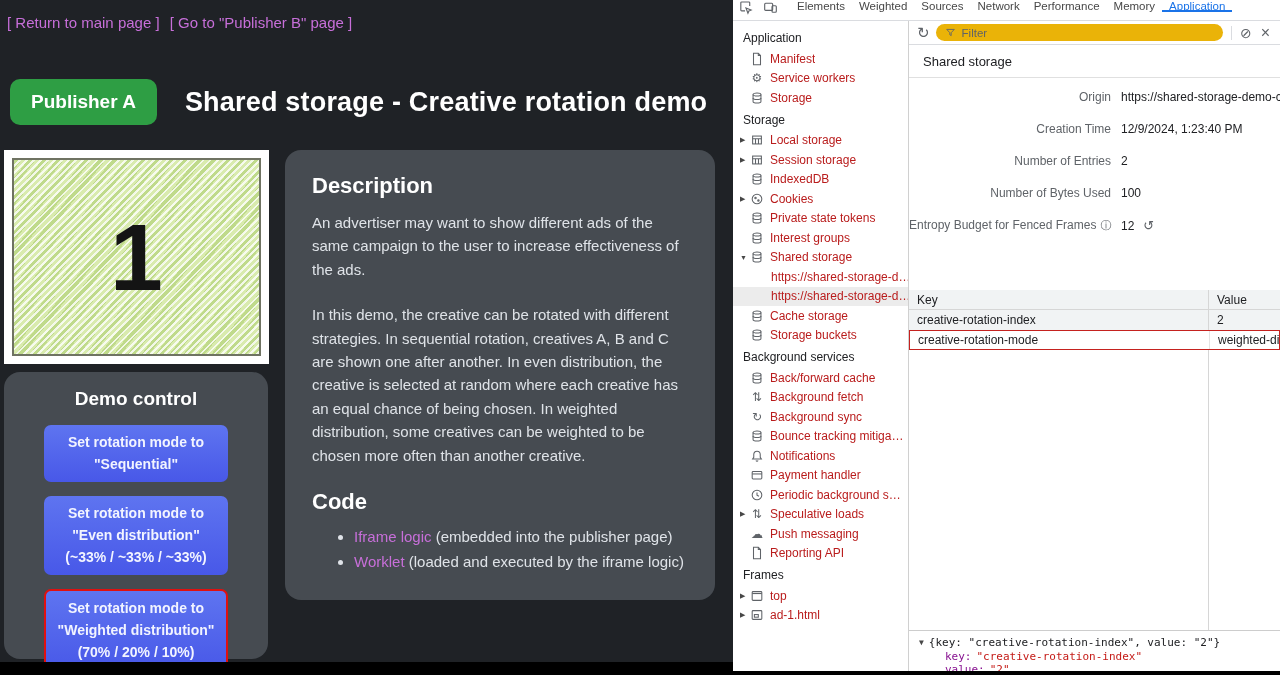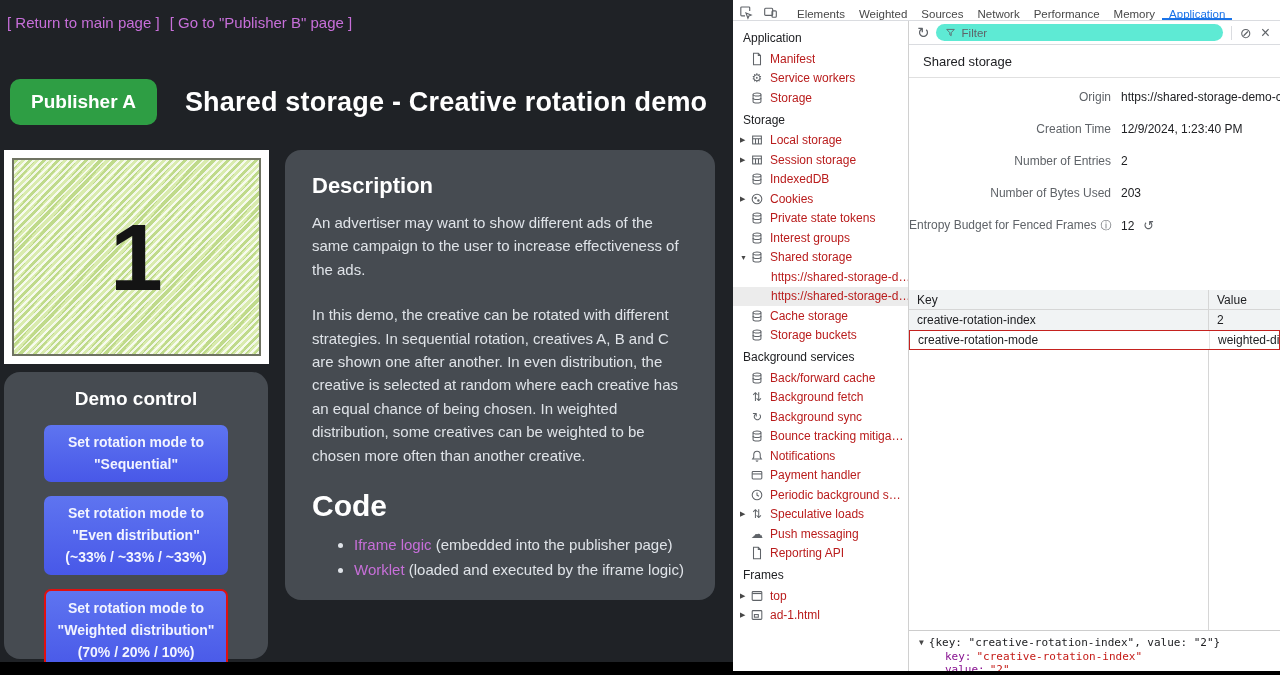--- a/index.html
+++ b/index.html
@@ -29,49 +29,49 @@
   .control-buttons { margin-top:15px; display:flex; flex-direction:column; align-items:center; gap:14px; }
   .ctl-btn { width:184px; border:none; border-radius:7px; cursor:pointer;
     background:linear-gradient(180deg,#5e74f0,#4858e8); color:#f2f4ff; font-family:inherit;
     font-weight:bold; font-size:14px; line-height:1.55; padding:7px 8px; }
   .ctl-btn.red-outline { border:2px solid #e01010; }
 
   .desc-card { position:absolute; left:285px; top:150px; width:430px; height:450px; background:#464b51; border-radius:16px; padding:23px 27px; }
   .desc-h { color:#fff; font-weight:bold; font-size:22px; margin-bottom:12px; }
   .desc-p { color:#dfe3e8; font-size:15px; line-height:1.56; margin-bottom:22px; }
   .desc-p:last-of-type { margin-bottom:0; }
-  .code-h { color:#fff; font-weight:bold; font-size:30px; margin-top:22px; margin-bottom:10px; }
+  .code-h { color:#fff; font-weight:bold; font-size:22px; margin-top:22px; margin-bottom:10px; }
   .code-list { list-style:disc; padding-left:42px; color:#dfe3e8; font-size:15px; line-height:1.55; }
   .code-list li { margin-bottom:2px; }
   .code-list a { color:#c76fd9; text-decoration:none; }
 
   
   .dt { position:absolute; left:733px; top:0; width:547px; height:671px; background:#fff; color:#202124; font-size:12px; }
-  .dt-tabs { height:21px; display:flex; align-items:flex-end; border-bottom:1px solid #dadce0; background:#fff; }
+  .dt-tabs { height:21px; display:flex; align-items:flex-start; border-bottom:1px solid #dadce0; background:#fff; }
   .dt-tabicon { width:25px; display:flex; align-items:center; justify-content:center; cursor:pointer; }
   .dt-tabdiv { width:1px; background:#dadce0; margin:4px 3px; }
   .dt-tab { padding:0 7px; display:flex; align-items:center; font-size:11.5px; color:#474747; cursor:pointer; white-space:nowrap; }
   .dt-tab.active { color:#1a73e8; box-shadow:inset 0 -2px 0 #1a73e8; }
   .dt-body { display:flex; height:650px; }
 
   .dt-side { width:176px; border-right:1px solid #d0d0d0; overflow:hidden; padding-top:5px; background:#fff; flex:none; }
   .sec-h { padding:5px 0 4px 10px; color:#202124; font-size:12px; }
   .trow { height:19.5px; display:flex; align-items:center; cursor:pointer; }
   .trow .arr { width:13px; padding-left:7px; font-size:7px; color:#474747; flex:none; }
   .trow .ti { width:14px; height:14px; margin:0 6px 0 4px; flex:none; }
   .trow .ti-txt { width:14px; margin:0 6px 0 4px; flex:none; text-align:center; font-size:12px; color:#5f6368; line-height:14px; }
   .trow .tlabel { white-space:nowrap; overflow:hidden; font-size:12px; color:#b91c1c; }
   .trow.child .tlabel { padding-left:38px; }
   .trow.selected { background:#ececec; }
   svg.ti * { stroke:#5f6368; fill:none; stroke-width:1.2; }
 
   .dt-mainwrap { flex:1; display:flex; flex-direction:column; min-width:0; }
   .dt-toolbar { height:24px; border-bottom:1px solid #dadce0; display:flex; align-items:center; padding:0 8px; flex:none; }
   .tb-refresh { font-size:15px; color:#5f6368; cursor:pointer; margin-right:6px; }
-  .filter-pill { flex:1; height:17px; background:#5eead4; border-radius:9px; display:flex; align-items:center; padding:0 9px; margin-right:8px; cursor:text; }
+  .filter-pill { flex:1; height:17px; background:#eab308; border-radius:9px; display:flex; align-items:center; padding:0 9px; margin-right:8px; cursor:text; }
   .filter-pill svg { width:11px; height:11px; margin-right:6px; }
   .filter-pill svg * { stroke:#5f6368; fill:none; stroke-width:1.3; }
   .filter-text { color:#5f6368; font-size:11.5px; }
   .tb-div { width:1px; height:14px; background:#dadce0; margin-right:8px; }
   .tb-ic { color:#5f6368; cursor:pointer; margin-right:9px; }
   .tb-block { font-size:14px; }
   .tb-close { font-size:16px; margin-right:2px; }
 
   .dt-main { position:relative; flex:1; overflow:hidden; }
   .main-title { position:absolute; left:0; right:0; top:0; height:33px; line-height:33px; padding-left:14px; font-size:13px; color:#202124; border-bottom:1px solid #e0e0e0; }
@@ -434,21 +434,21 @@
             <div class="meta-row">
               <span class="meta-label">Creation Time</span>
               <span class="meta-value">12/9/2024, 1:23:40 PM</span>
             </div>
             <div class="meta-row">
               <span class="meta-label">Number of Entries</span>
               <span class="meta-value">2</span>
             </div>
             <div class="meta-row">
               <span class="meta-label">Number of Bytes Used</span>
-              <span class="meta-value">203</span>
+              <span class="meta-value">100</span>
             </div>
             <div class="meta-row">
               <span class="meta-label"><span>Entropy Budget for Fenced Frames</span><span class="info-ic">ⓘ</span></span>
               <span class="meta-value"><span>12</span><span class="reset-ic">↺</span></span>
             </div>
           </div>
 
           <div class="dg">
             <div class="dg-r dg-h">
               <div class="dg-k">Key</div>

